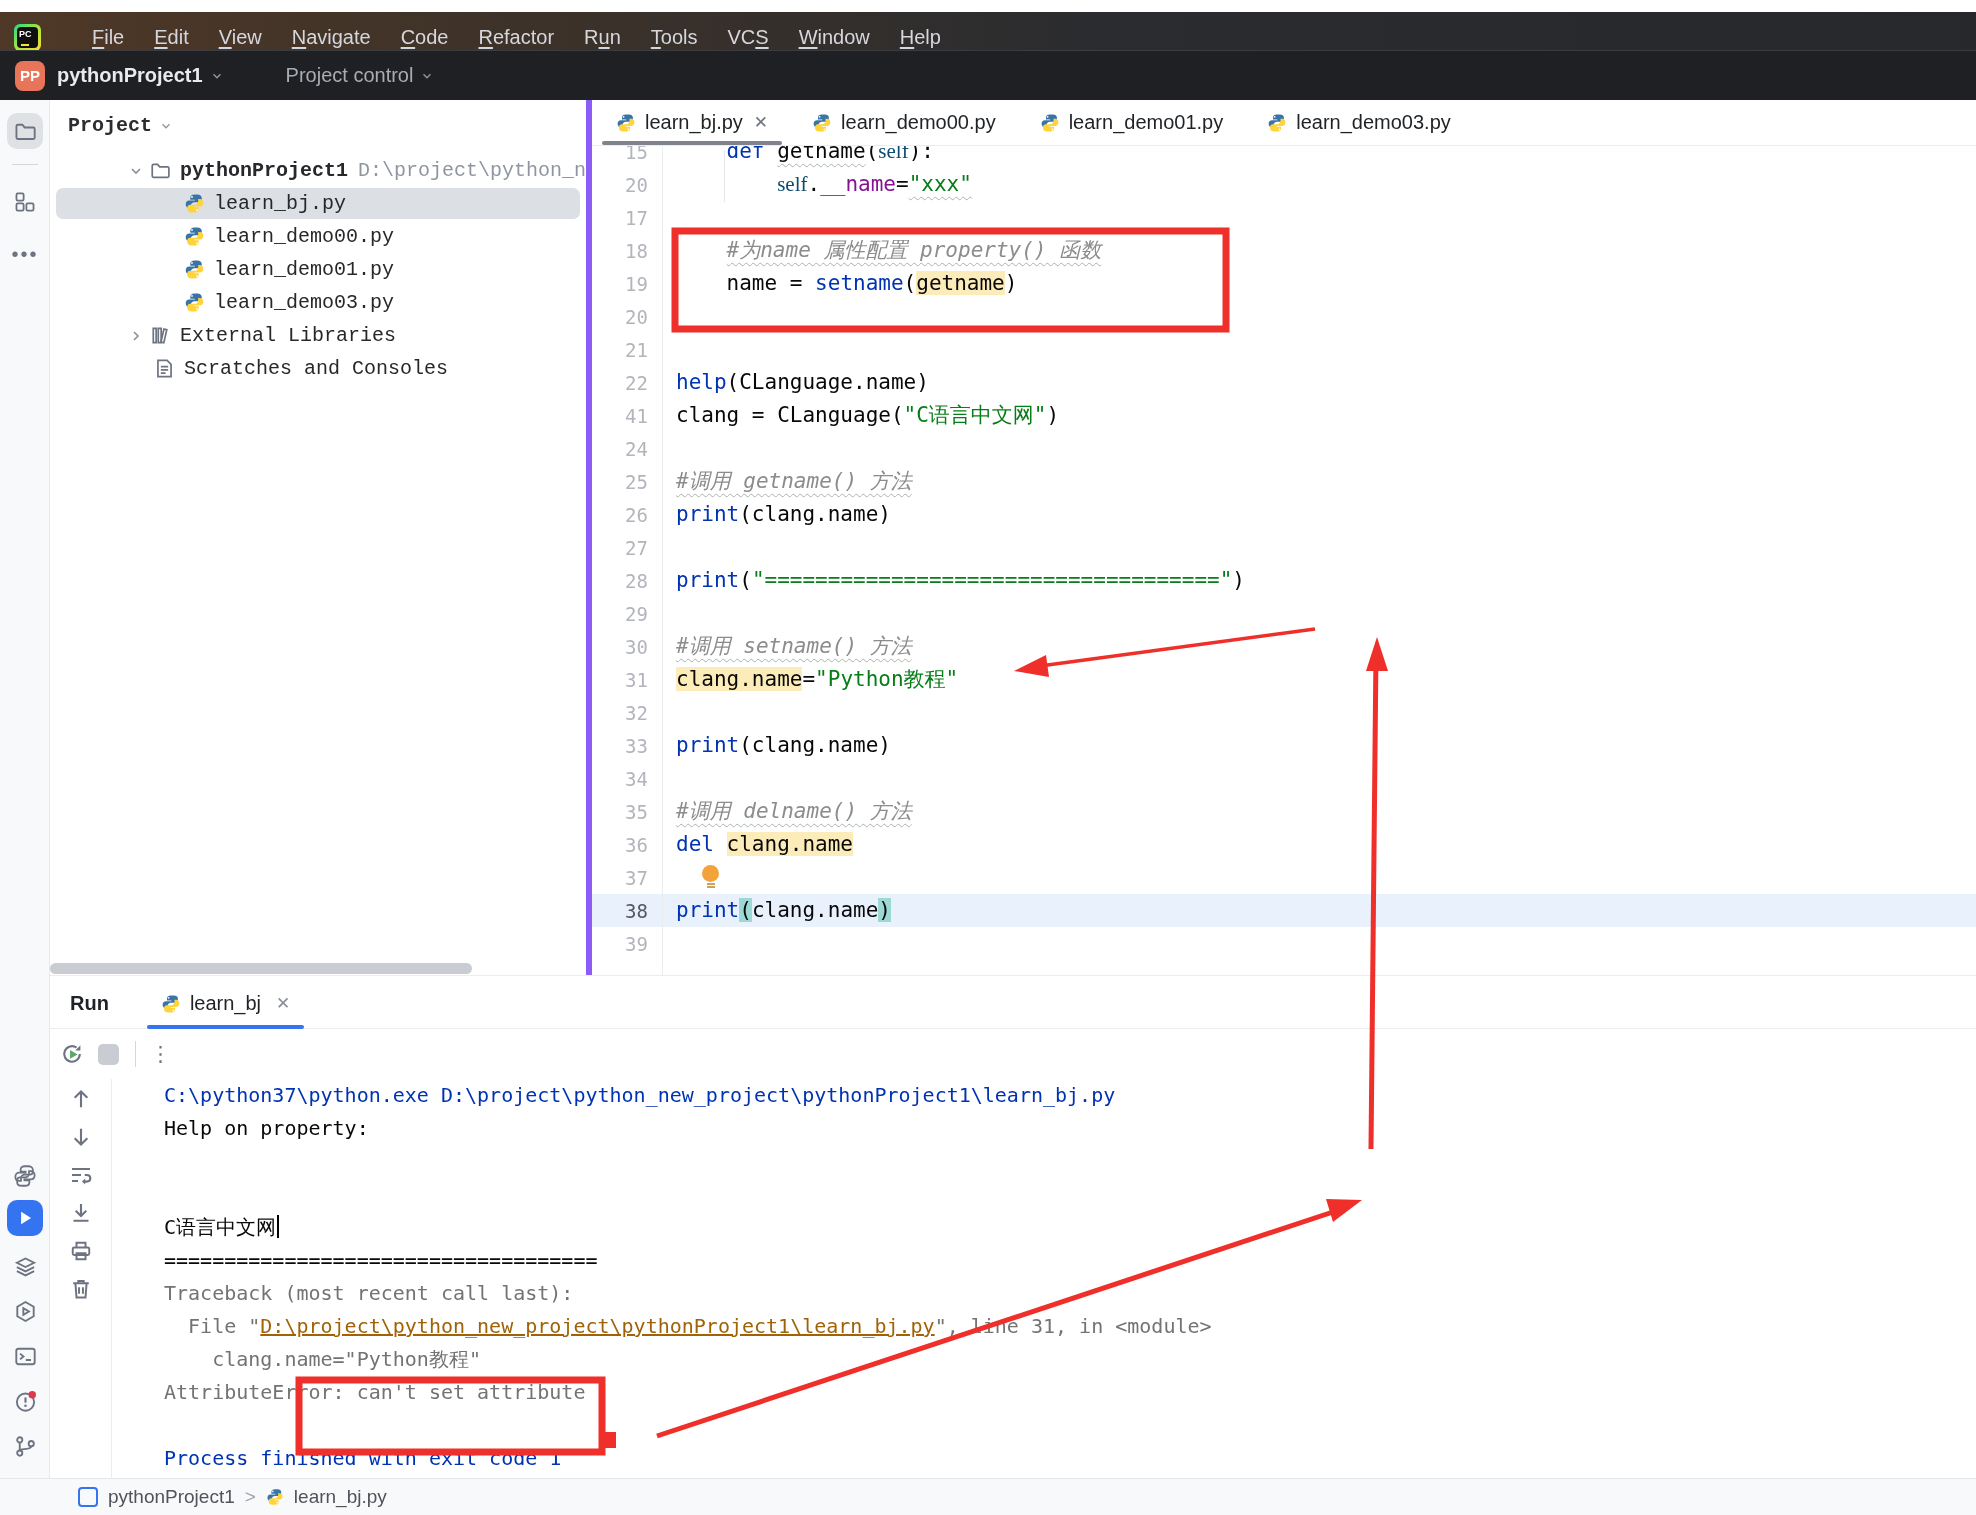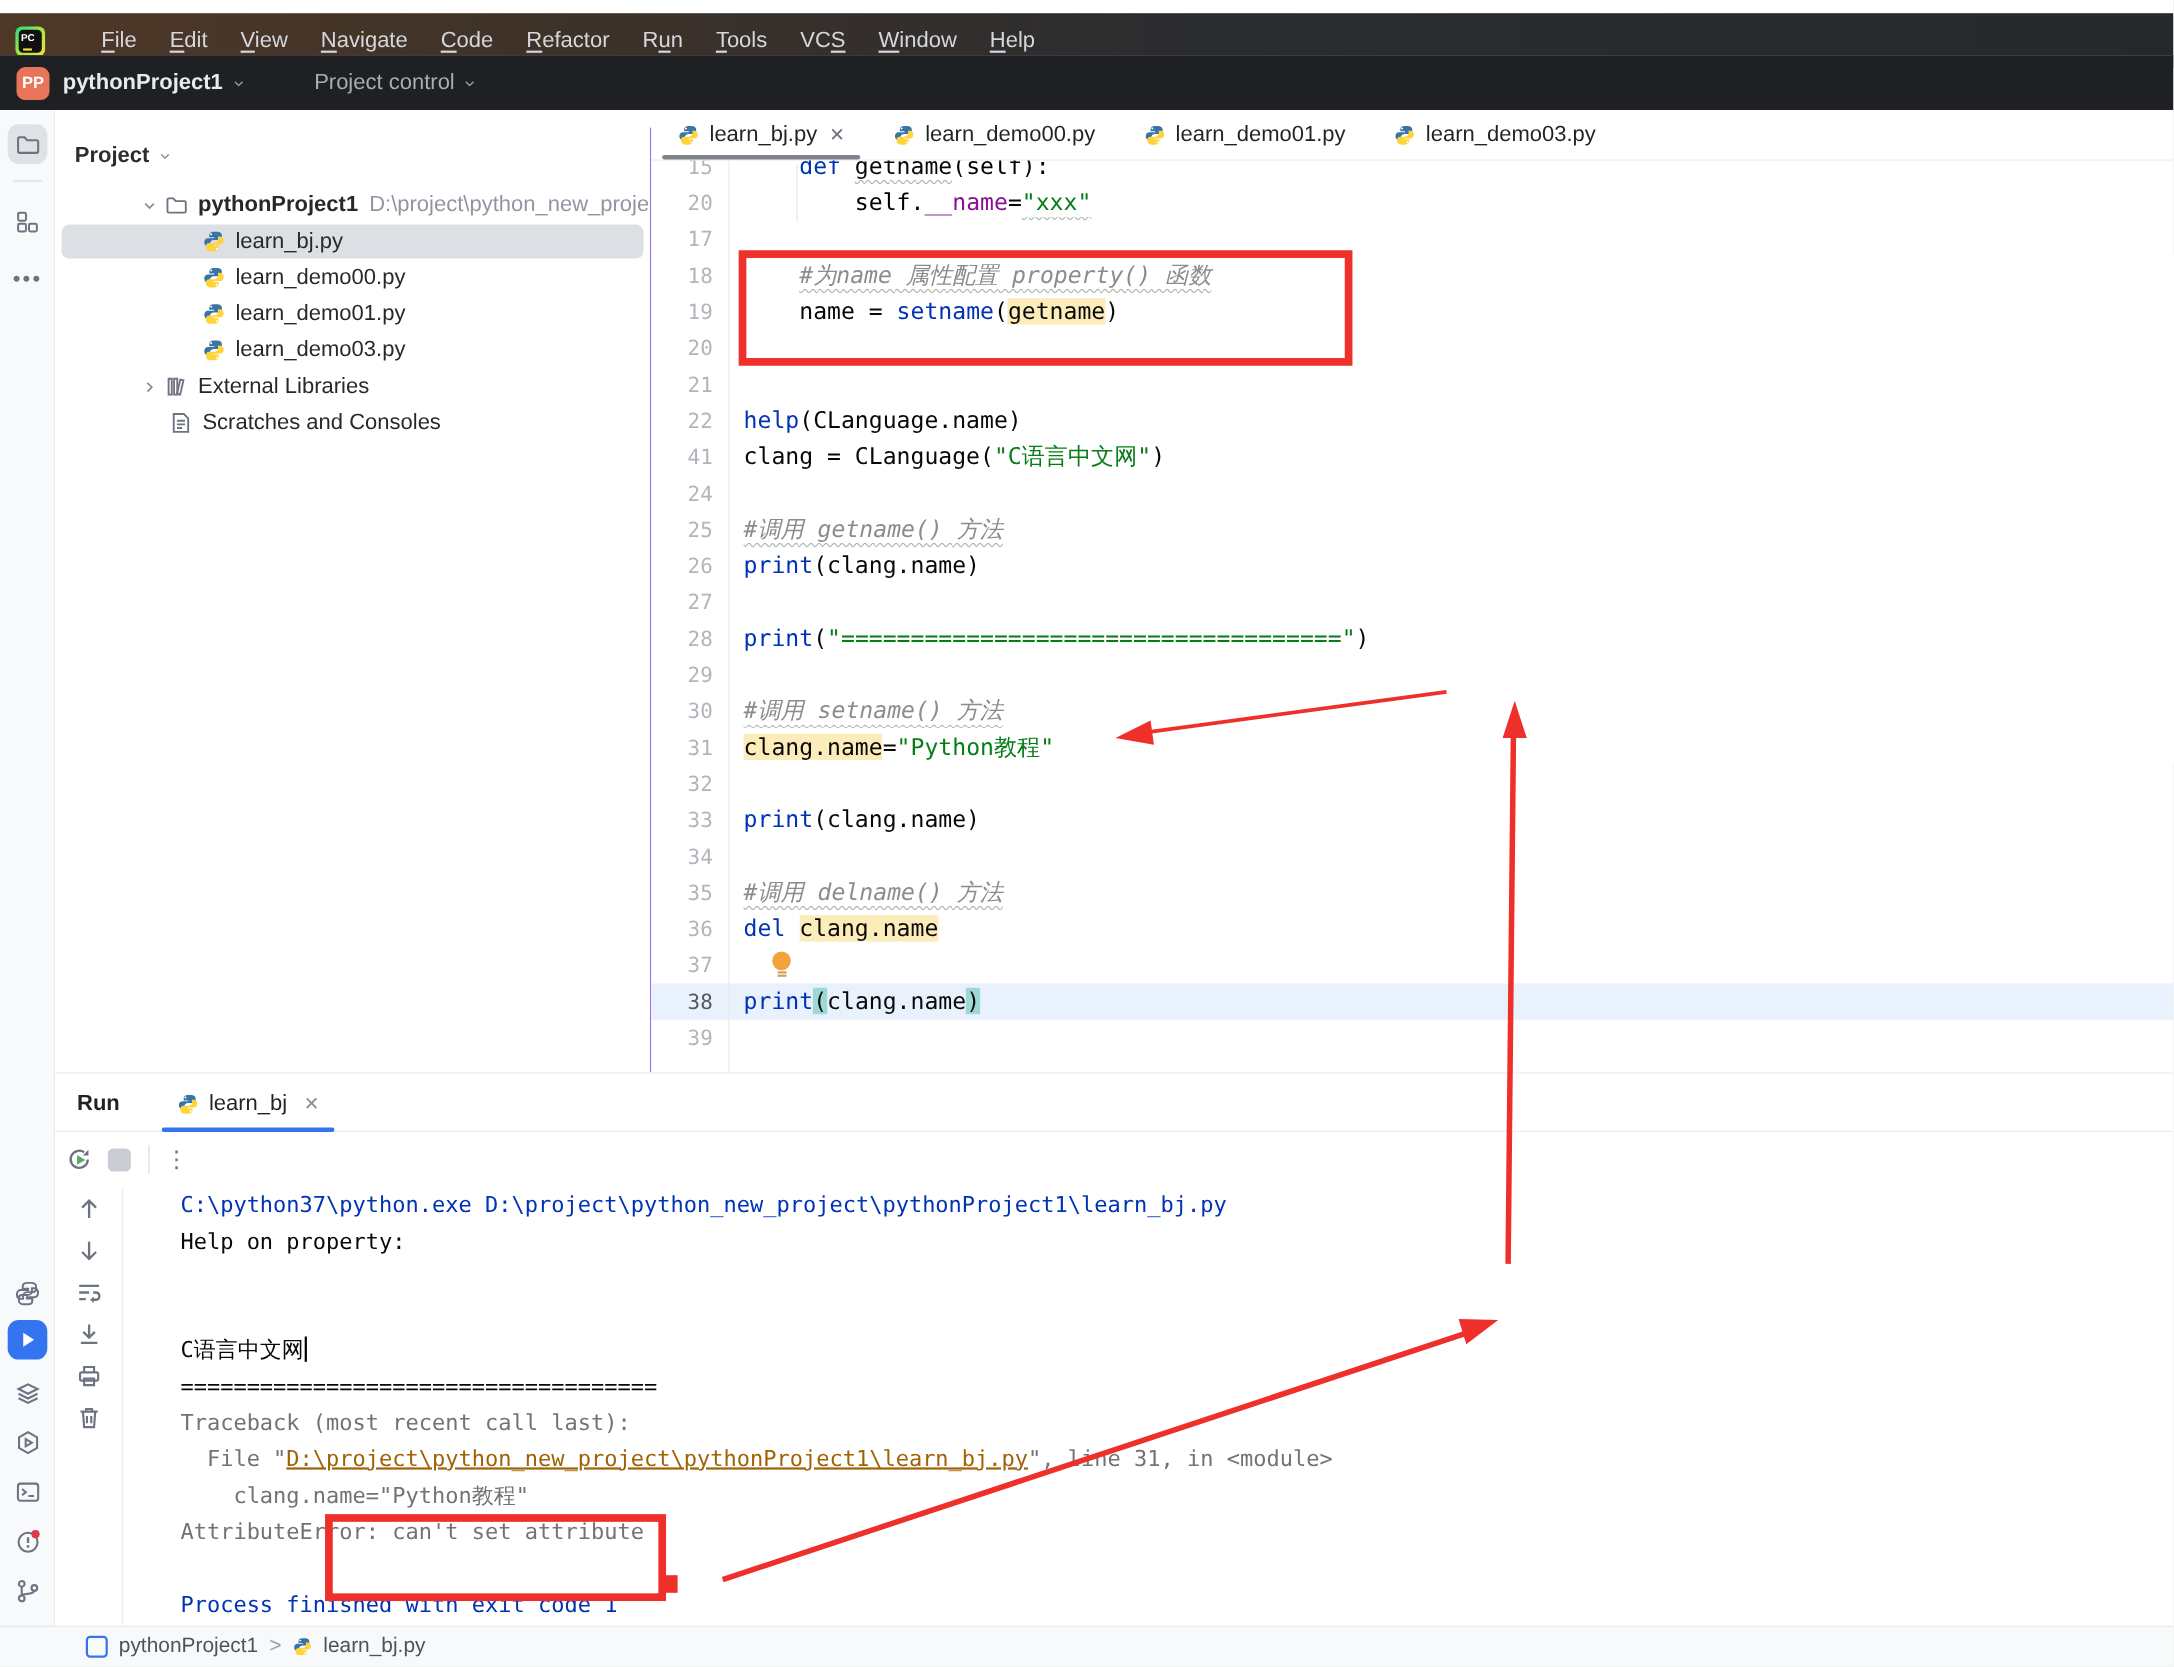--- a/index.html
+++ b/index.html
@@ -29,22 +29,22 @@
   .actbar{position:absolute;left:0;top:100px;width:50px;height:1378px;background:#f8f9fb;
           border-right:1px solid #e7e9ed;box-sizing:border-box;}
   .abtn{position:absolute;left:7px;width:36px;height:36px;border-radius:10px;
         display:flex;align-items:center;justify-content:center;}
   .abtn.on-gray{background:#dfe1e5;}
   .abtn.on-blue{background:#3574F0;}
   .ab-div{position:absolute;left:12px;width:26px;height:1px;background:#d4d6db;}
   .dots{color:#6e7381;font-size:20px;letter-spacing:2px;text-align:center;width:100%;}
 
   
-  .projpanel{position:absolute;left:50px;top:116px;width:542px;height:875px;background:#fff;
-             border-right:1px solid #8b5cf6;box-sizing:border-box;overflow:hidden;}
+  .projpanel{position:absolute;left:50px;top:100px;width:542px;height:875px;background:#fff;
+             border-right:6px solid #8b5cf6;box-sizing:border-box;overflow:hidden;font-family:Liberation Mono, monospace;}
   .pp-head{position:absolute;left:18px;top:14px;display:flex;align-items:center;
            font-size:20px;font-weight:600;color:#2b2d31;}
   .tree{position:absolute;left:0;top:54px;right:0;}
   .trow{height:33px;display:flex;align-items:center;font-size:20px;color:#27282c;white-space:nowrap;position:relative;}
   .trow .sel{position:absolute;left:6px;right:6px;top:1px;bottom:1px;background:#dcdfe4;border-radius:7px;z-index:0;}
   .trow>*{position:relative;z-index:1;}
   .trow .nm-b{font-weight:700;}
   .trow .path{color:#9096a1;margin-left:10px;}
   .ticon{width:21px;height:21px;flex:none;margin-right:9px;}
   .tchev{width:16px;height:16px;flex:none;margin-right:6px;opacity:.8;}
@@ -63,21 +63,21 @@
   .indent-guide{position:absolute;left:132px;top:4px;width:1px;height:52px;background:#e4e6ea;}
   .lines{position:absolute;left:0;right:0;top:-11px;}
   .crow{height:33px;display:flex;align-items:center;}
   .crow.caret-row{background:#e9f1fc;}
   .ln{width:56px;padding-right:14px;text-align:right;font-family:"DejaVu Sans Mono",monospace;
       font-size:19px;color:#b2b5bc;flex:none;}
   .caret-row .ln{color:#55585f;}
   .ct{font-family:"DejaVu Sans Mono",monospace;font-size:21px;white-space:pre;color:#080808;
       padding-left:14px;line-height:33px;}
   .sk{color:#0033B3;} .ss{color:#067D17;} .sc{color:#8C8C8C;font-style:italic;}
-  .sv{color:#000000;} .sf{color:#871094;}
+  .sv{color:#0c4a6e;font-family:Liberation Serif, serif;} .sf{color:#871094;}
   .shl{background:#fcecba;} .sp{background:#9cd8d4;}
   .sw{text-decoration-line:underline;text-decoration-style:wavy;text-decoration-color:#a9b6a9;
       text-decoration-thickness:1px;text-underline-offset:5px;}
   .bulb{display:inline-block;width:22px;height:26px;margin-left:24px;position:relative;}
   .bulb i{position:absolute;left:2px;top:0;width:17px;height:17px;border-radius:50%;background:#F2A33C;}
   .bulb b{position:absolute;left:7px;top:18px;width:8px;height:2px;background:#caa25c;}
   .bulb u{position:absolute;left:7px;top:21px;width:8px;height:2px;background:#caa25c;}
 
   
   .runpanel{position:absolute;left:50px;top:975px;width:1926px;height:503px;background:#fff;

